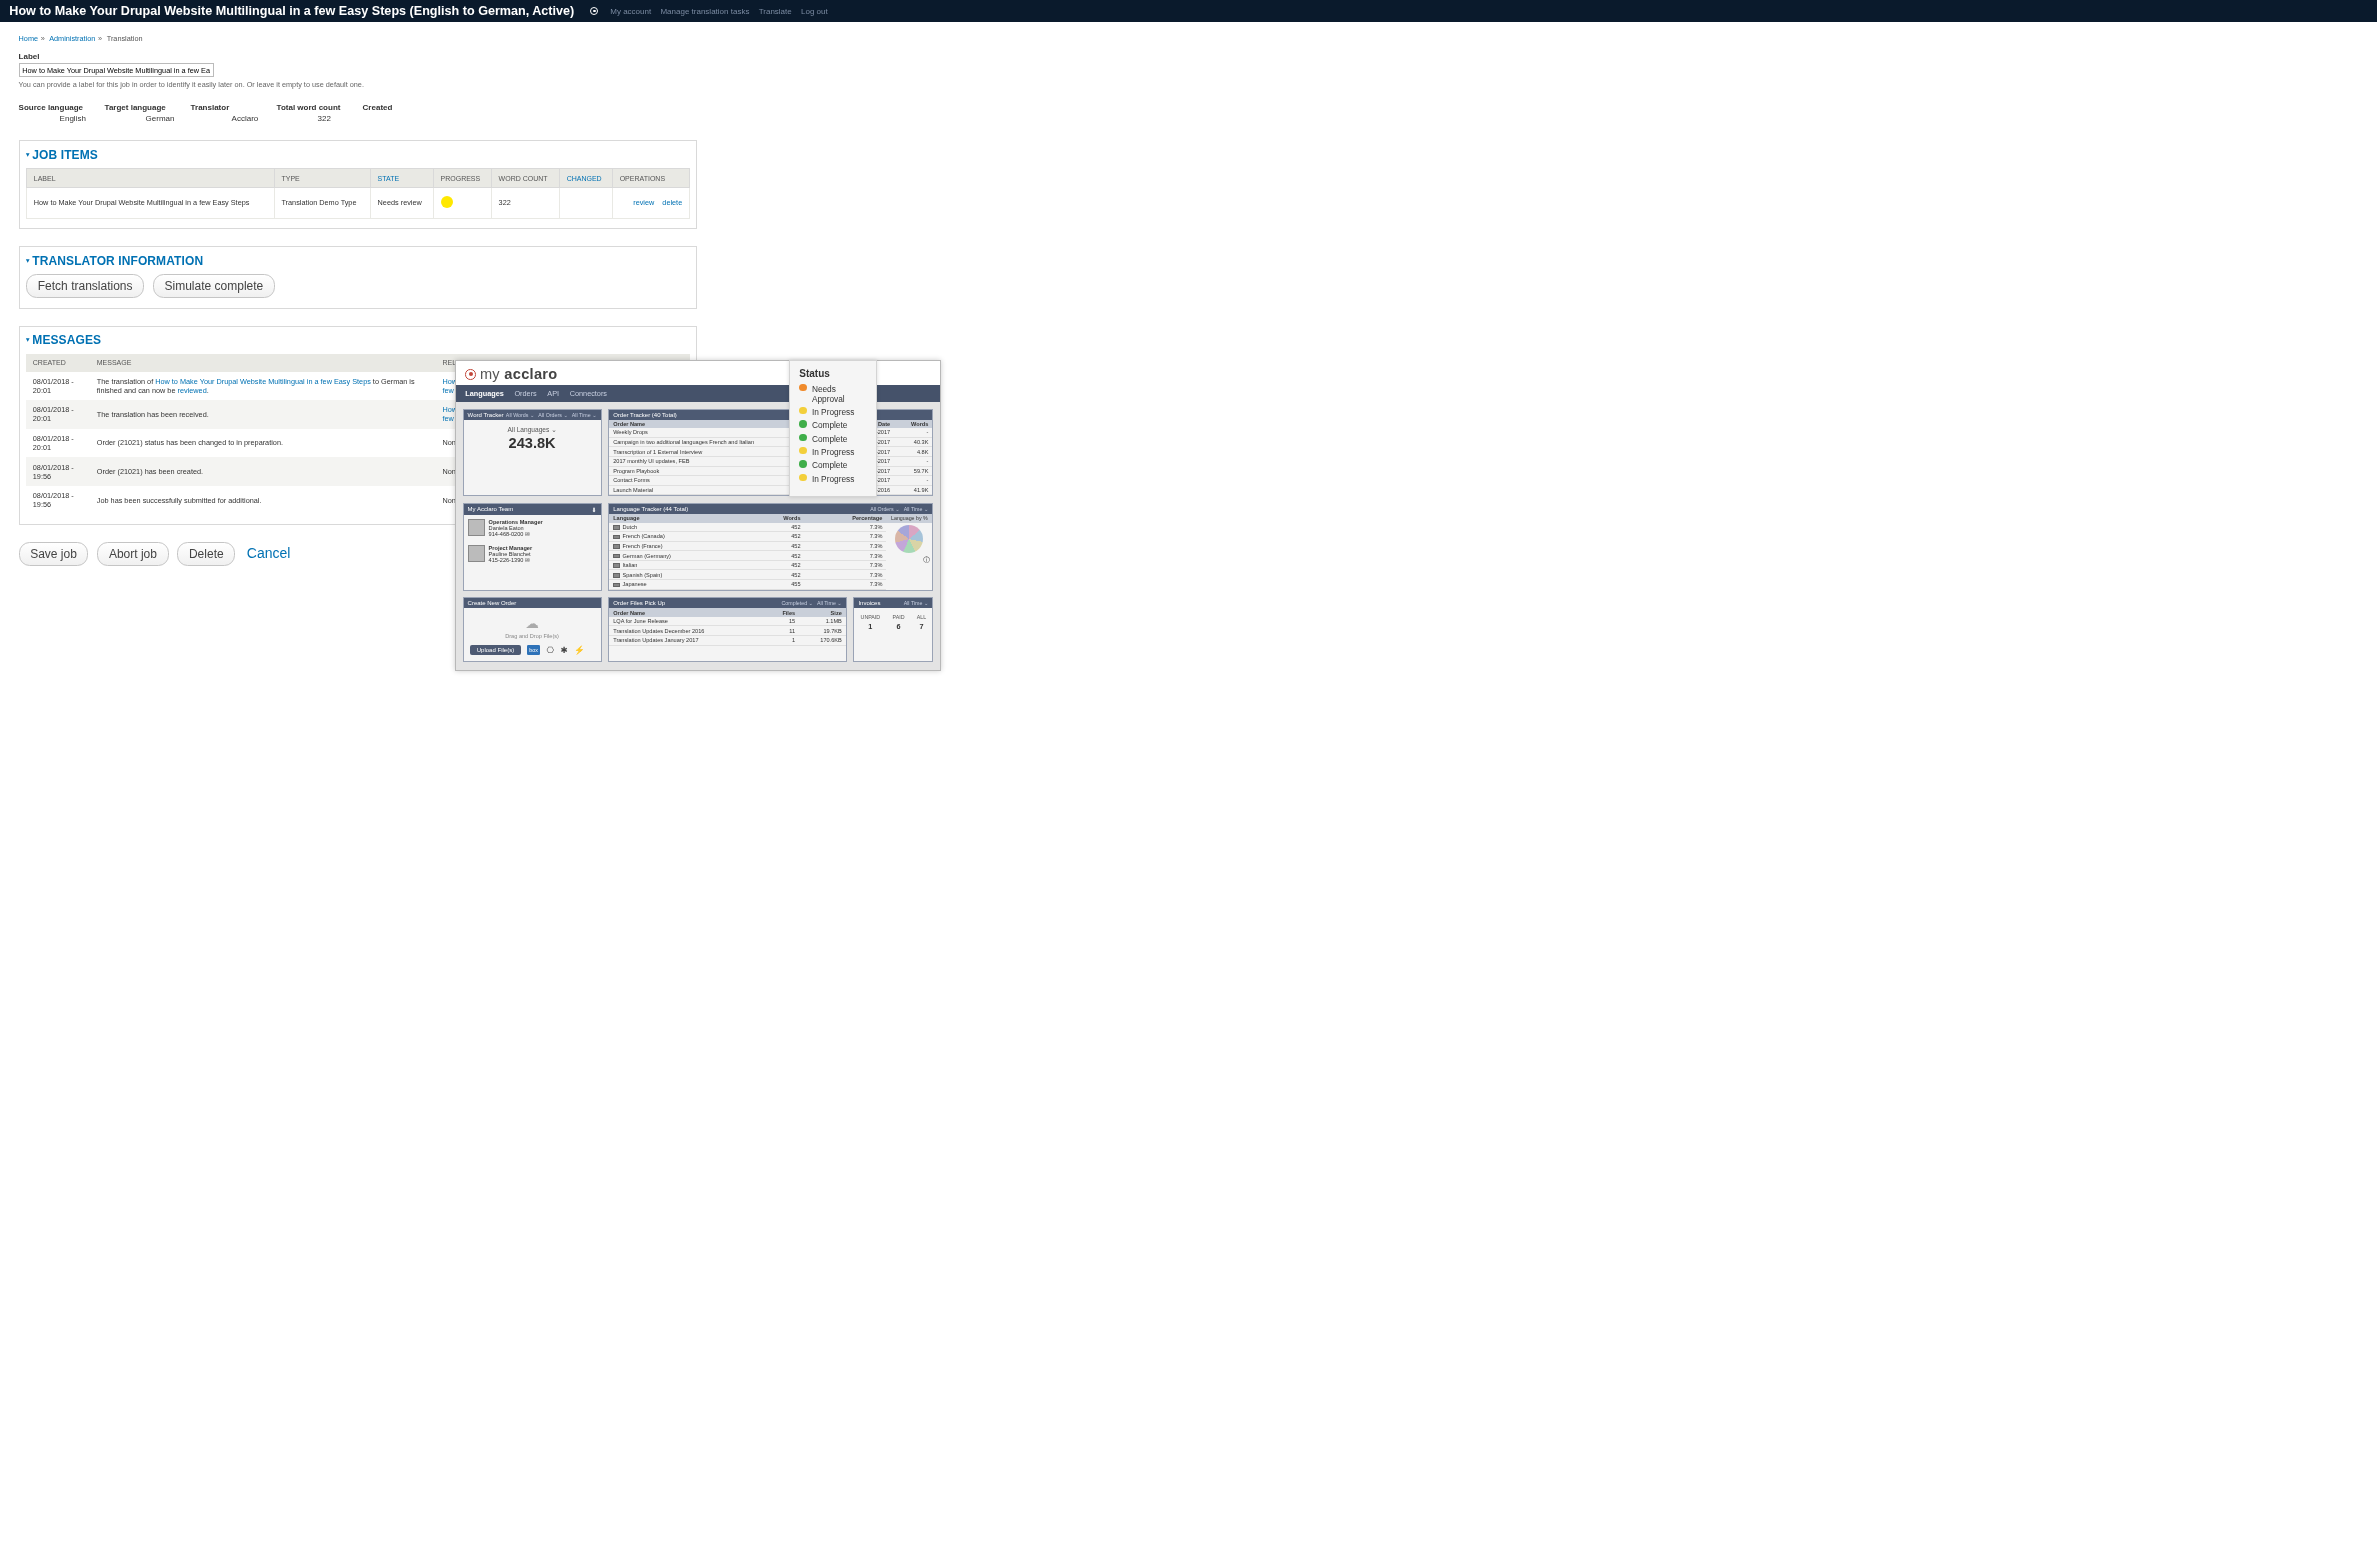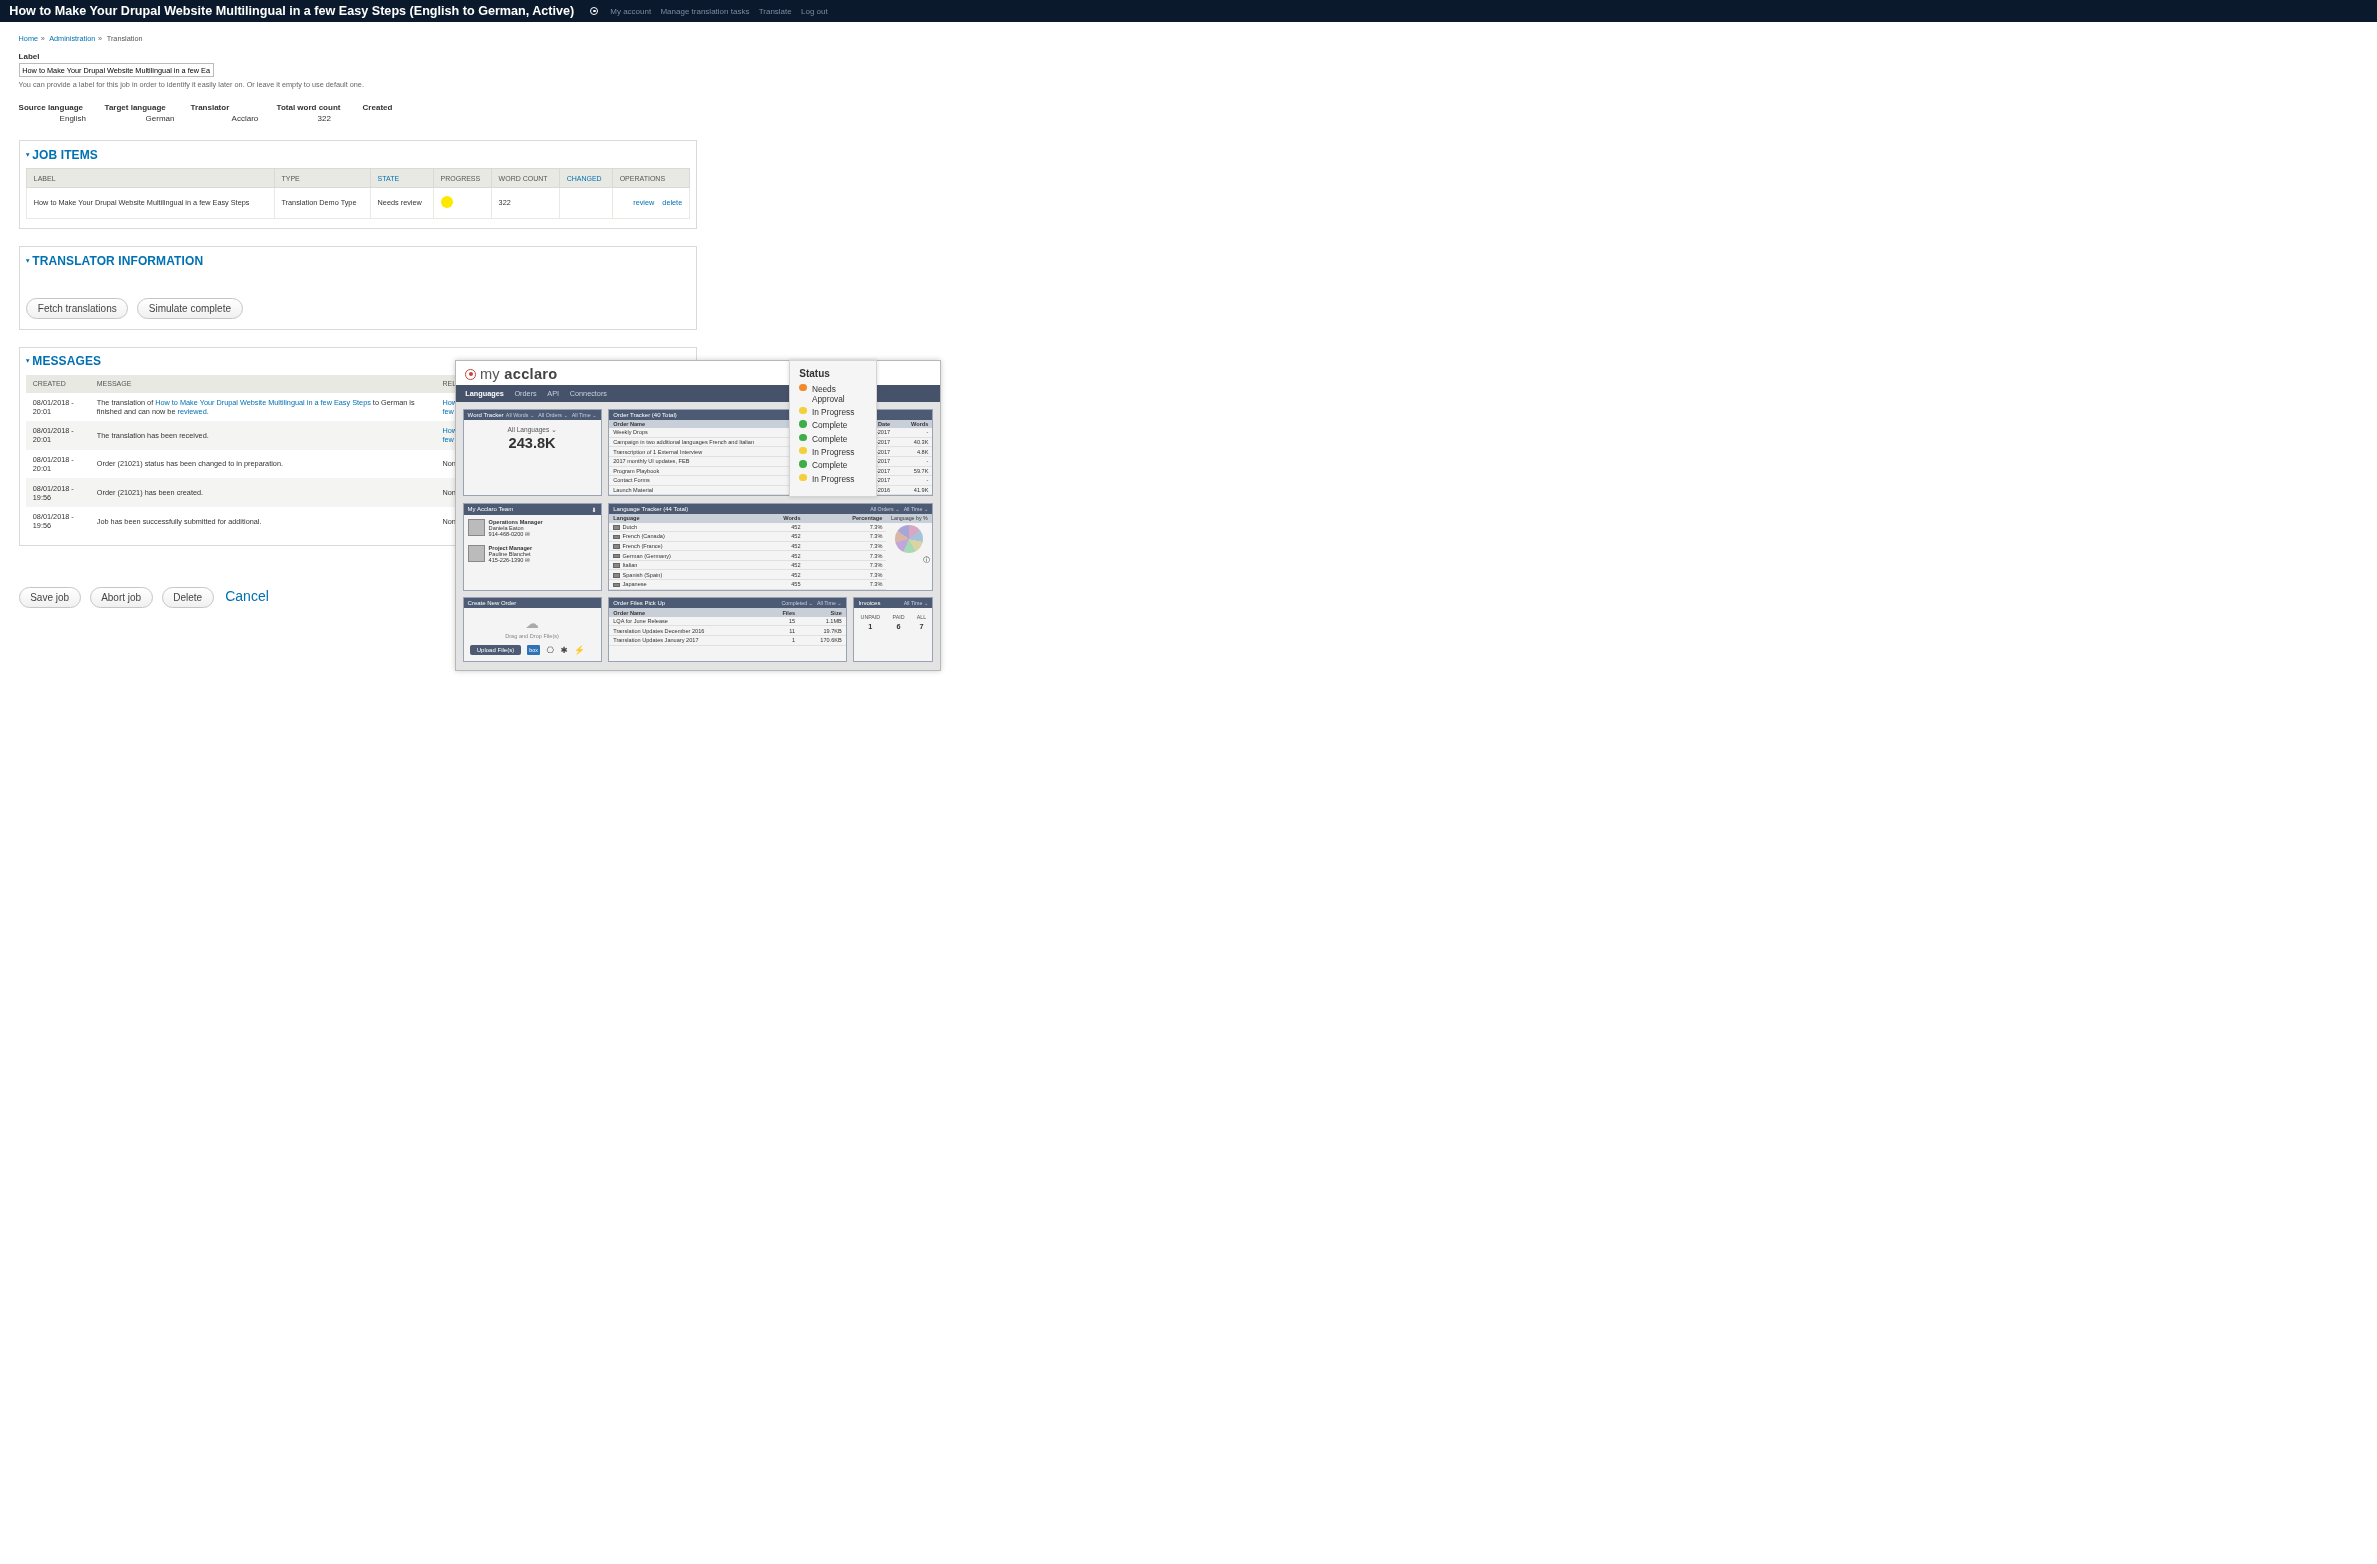--- a/index.html
+++ b/index.html
@@ -36,21 +36,21 @@
   .box-head { color: #0071b3; font-weight: bold; font-size: 12px; letter-spacing: 0.1px; margin-bottom: 6.6px; display: flex; align-items: center; gap: 2.7px; }
   .box-head::before { content: "▸"; color: #0071b3; font-size: 6.6px; transform: rotate(90deg); display:inline-block; }
 
   table.grid { width: 100%; border-collapse: collapse; font-size: 7.3px; }
   table.grid thead th { background: #e9e9e4; text-align: left; padding: 5.3px 6.6px; color: #555; font-weight: normal; font-size: 7px; border: 0.7px solid #d9d9d9; }
   table.grid thead th.link { color: #0071b3; }
   table.grid tbody td { padding: 8px 6.6px; border: 0.7px solid #e9e9e4; vertical-align: middle; }
   table.grid .prog-dot { width: 12px; height: 12px; background: #ffe800; border-radius: 50%; display: inline-block; }
   table.grid .op a { color: #0071b3; text-decoration: none; margin-left: 8px; }
 
-  .btn { display: inline-block; padding: 4px 10.6px; border: 0.7px solid #c5c5c5; border-radius: 10.6px; background: linear-gradient(#fff,#f0f0f0); color: #444; font-size: 10px; cursor: pointer; margin-top: 24px; }
+  .btn { display: inline-block; padding: 4px 10.6px; border: 0.7px solid #c5c5c5; border-radius: 10.6px; background: linear-gradient(#fff,#f0f0f0); color: #444; font-size: 12px; cursor: pointer; }
   .btn + .btn { margin-left: 6.6px; }
   .cancel-link { color: #0071b3; margin-left: 9.3px; text-decoration: none; font-size: 14px; }
 
   
   table.msgs { width: 100%; border-collapse: collapse; font-size: 7.3px; }
   table.msgs thead th { background: #e9e9e4; text-align: left; padding: 5.3px 6.6px; color: #555; font-weight: normal; font-size: 7px; }
   table.msgs tbody tr:nth-child(odd) { background: #fff; }
   table.msgs tbody tr:nth-child(even) { background: #f4f4f2; }
   table.msgs tbody td { padding: 5.3px 6.6px; }
   table.msgs a { color: #0071b3; text-decoration: none; }

